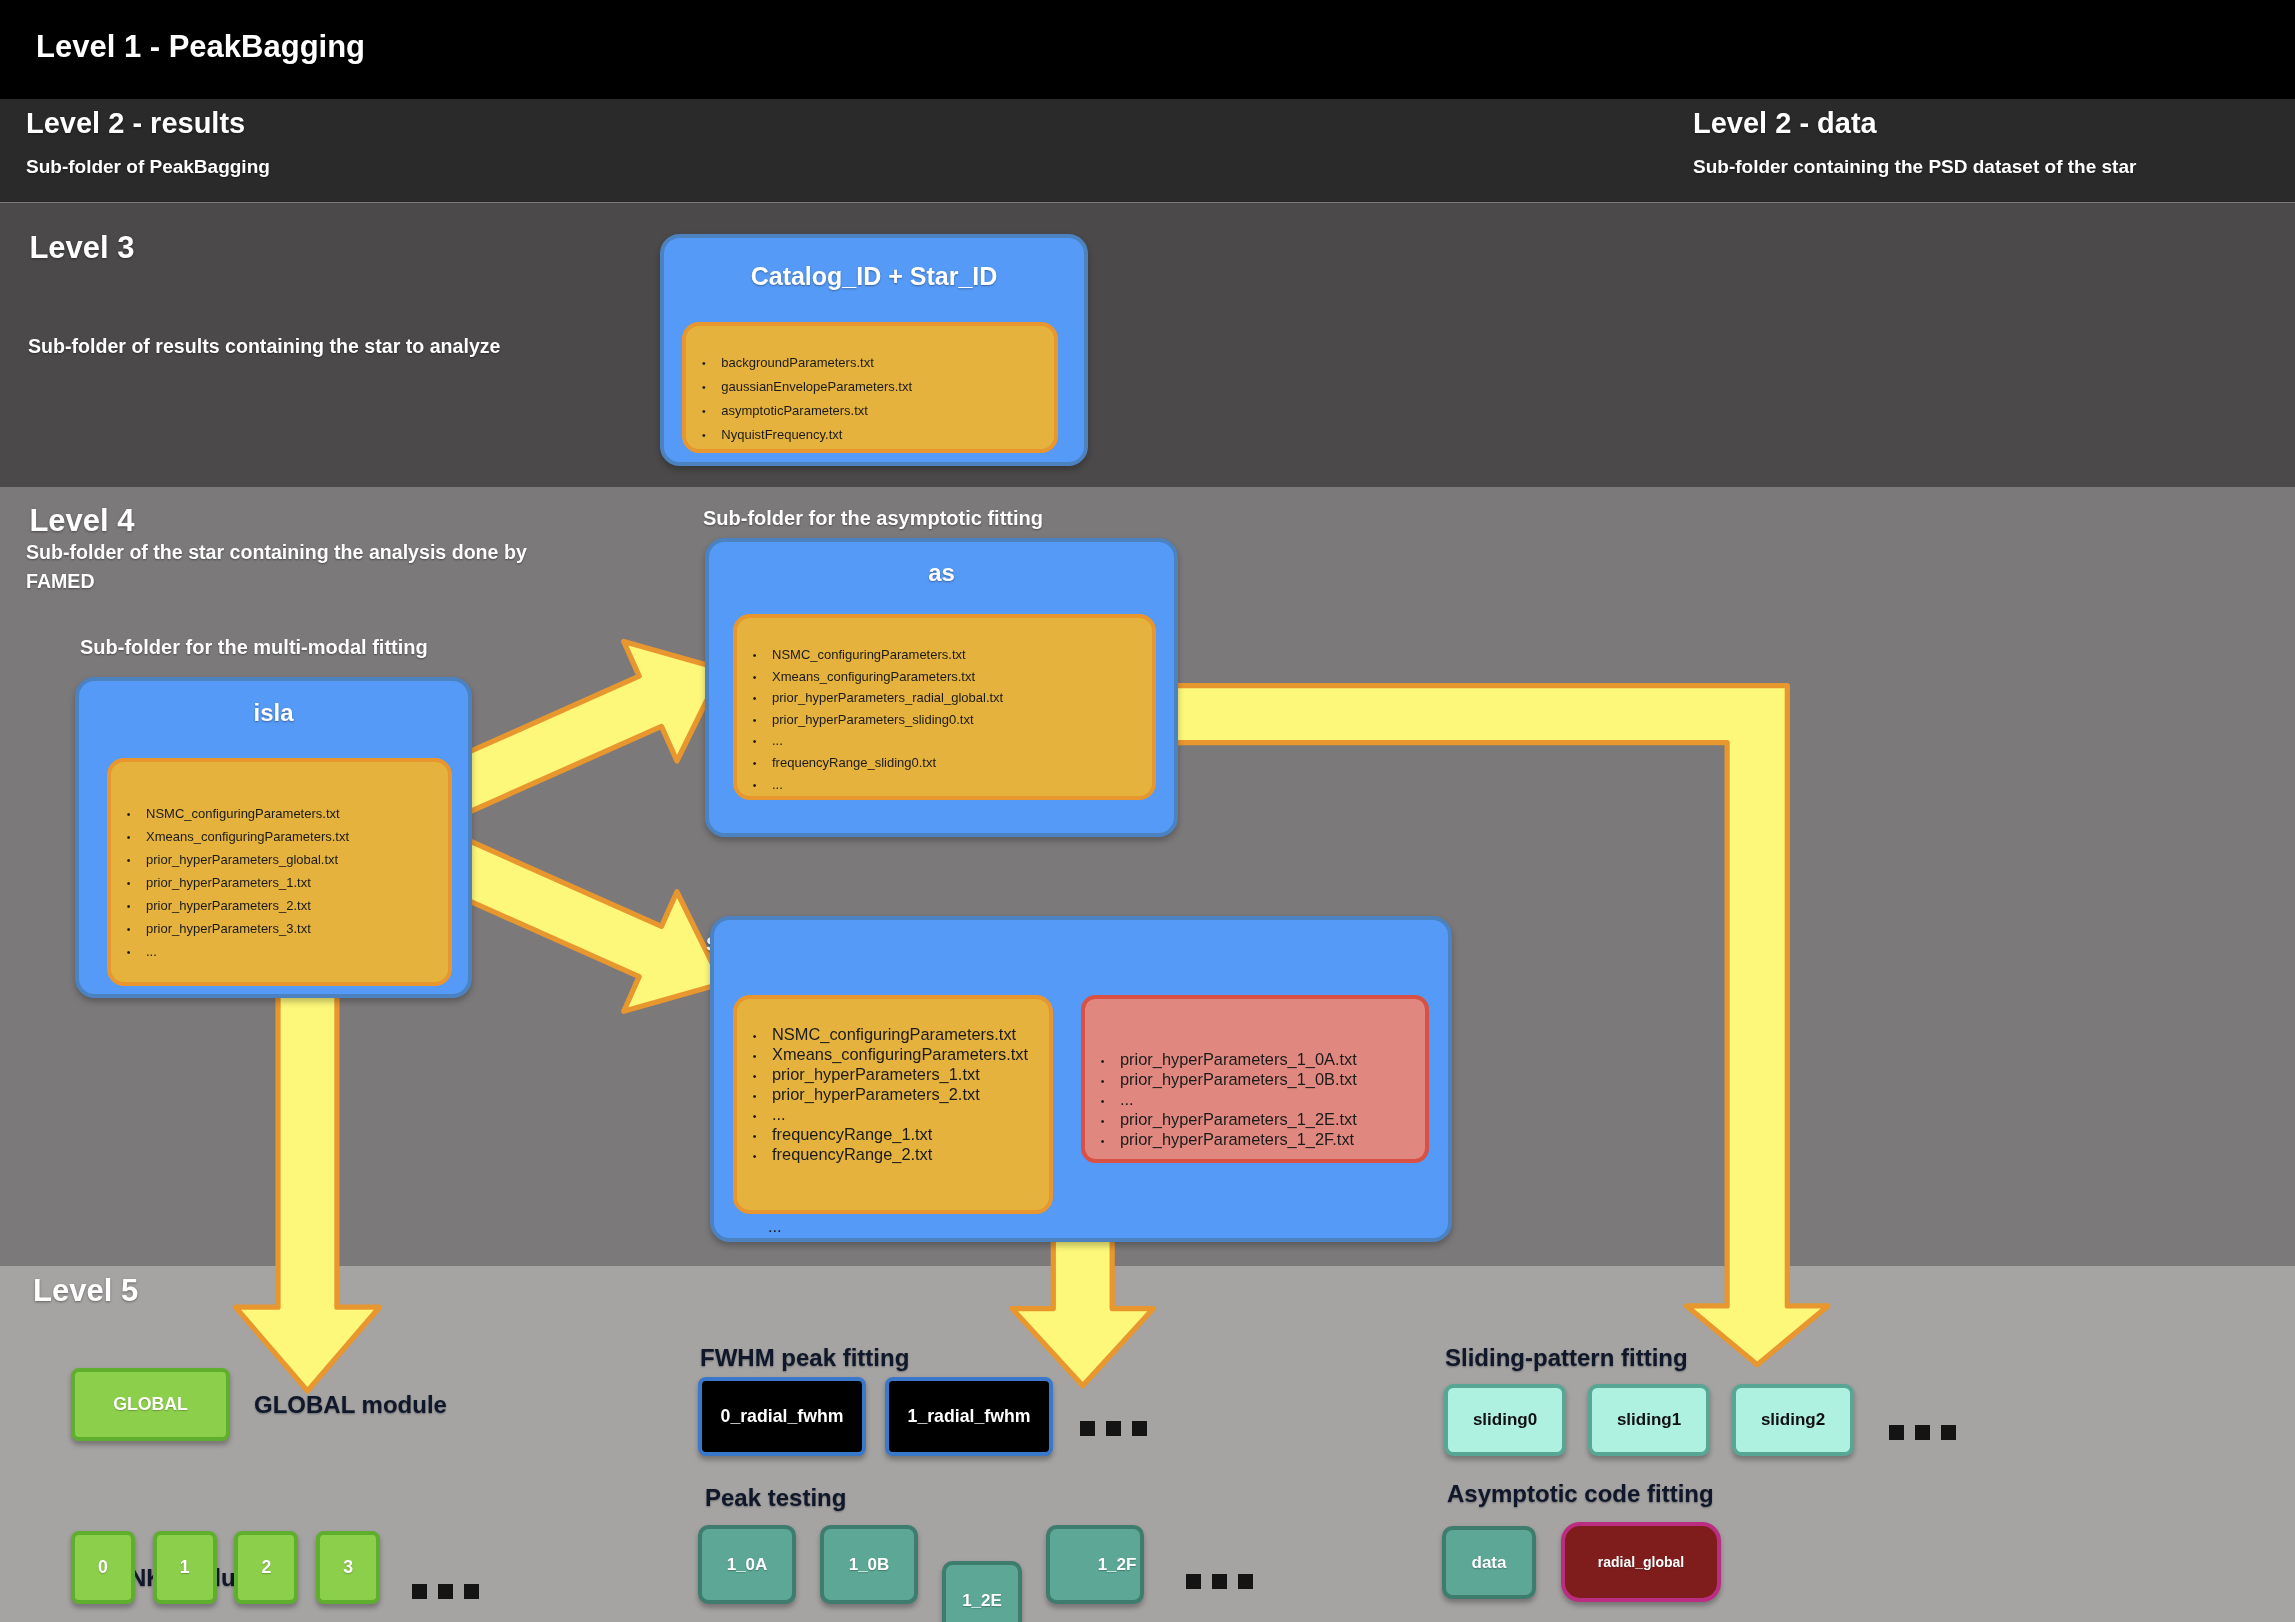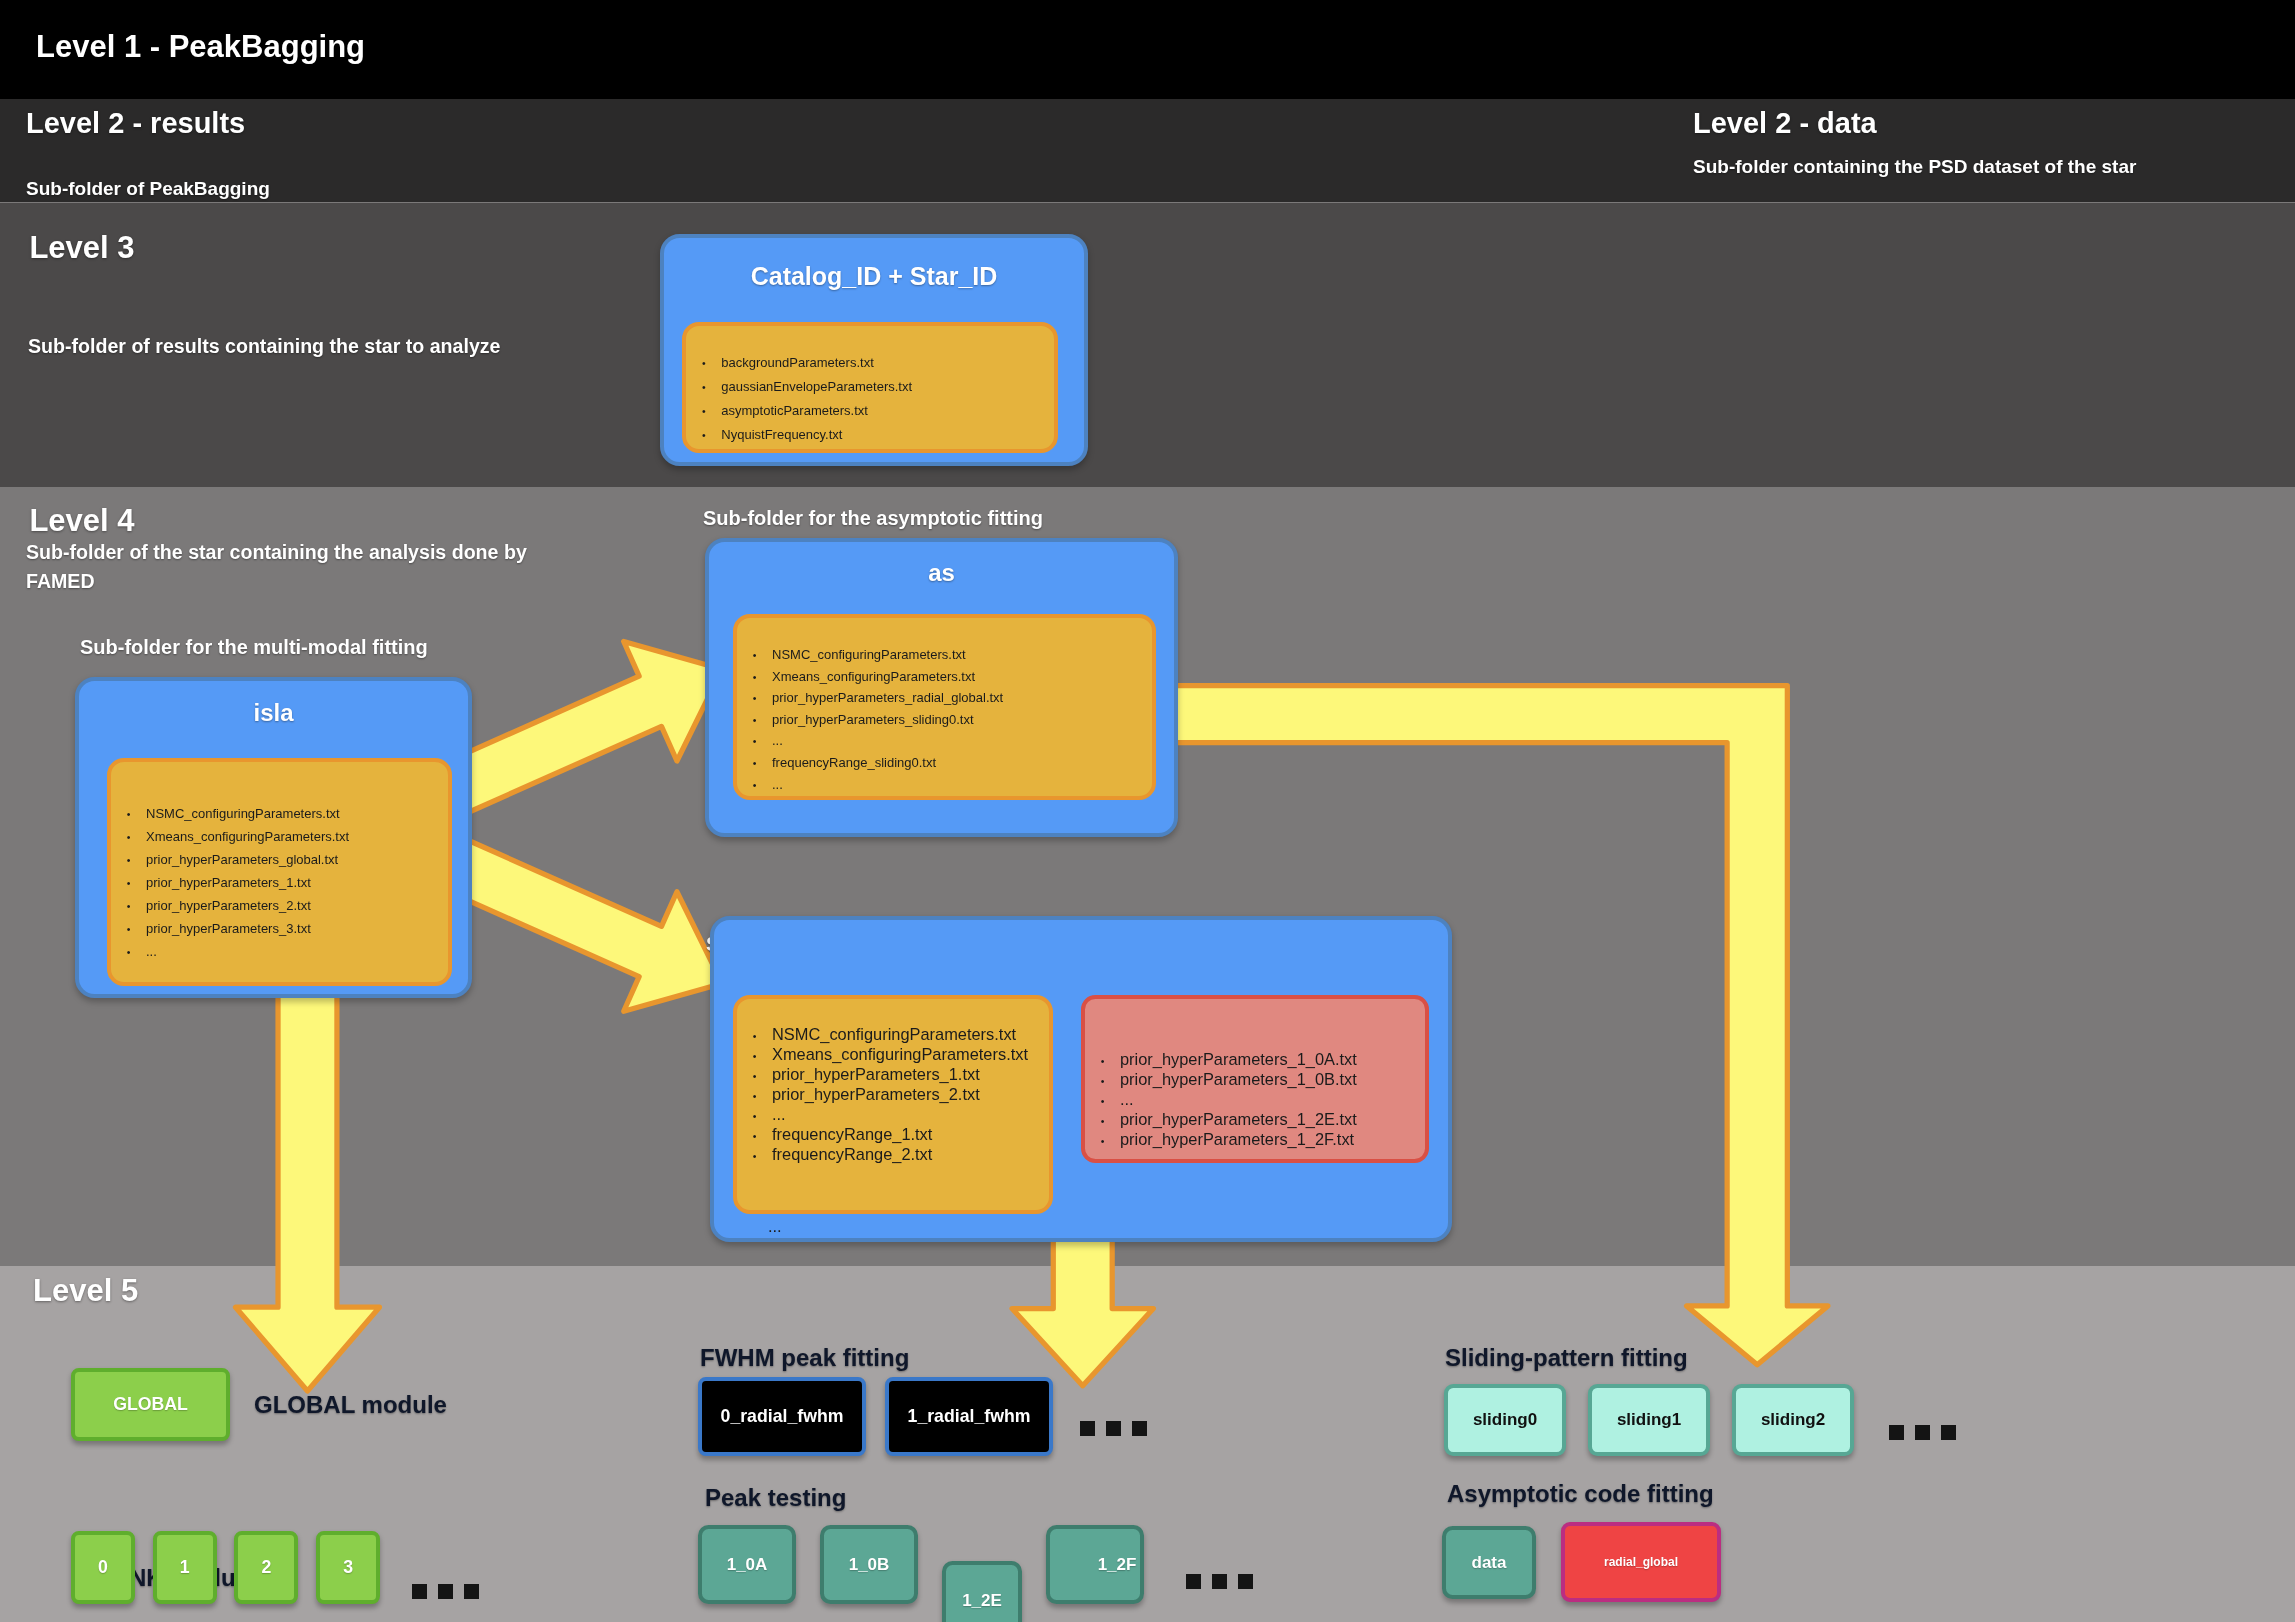--- a/index.html
+++ b/index.html
@@ -50,21 +50,21 @@
   .btn{
     display:flex;align-items:center;justify-content:center;
     color:#fff;font-weight:bold;border-radius:7.9px;box-sizing:border-box;
     box-shadow:0 3.3px 5.2px rgba(0,0,0,.28);flex:none;text-shadow:0 0.7px 1.3px rgba(0,0,0,.25);
   }
   .btn span{white-space:nowrap;}
   .btn.green{background:#8ccf4b;border:4.6px solid #5fae2d;font-size:17.7px;}
   .btn.blue{background:#000000;border:4.6px solid #3a78c9;font-size:17.7px;}
   .btn.teal{background:#5ca795;border:4.6px solid #3e7d6d;border-radius:10.5px;font-size:17px;}
   .btn.cyan{background:#aff1e1;border:4.6px solid #57a794;border-radius:9.2px;color:#111;font-size:17px;text-shadow:none;}
-  .btn.pink{background:#ef4444;border:4.6px solid #bb2d81;border-radius:9px;font-size:12px;}
+  .btn.pink{background:#7f1d1d;border:4.6px solid #bb2d81;border-radius:19px;font-size:14px;}
 
   .dots{position:absolute;display:flex;gap:11px;}
   .dots span{width:15px;height:15px;background:#141414;}
 
   svg.arrows{position:absolute;left:0;top:0;}
   svg.arrows polygon{fill:#FDF87A;stroke:#E8962E;stroke-width:8;stroke-linejoin:round;}
 </style>
 </head>
 <body>
 
@@ -89,21 +89,21 @@
     </g>
 
     <g transform="translate(688,1318) rotate(24)">
       <polygon points="0,-42 335,-42 335,-100 455,0 335,100 335,42 0,42"></polygon>
     </g>
   </svg>
 
   <div class="abs lvl-title" style="left:36px;top:29px;">Level 1 - PeakBagging</div>
 
   <div class="abs lvl-title" style="left:26px;top:107px;font-size:29px;">Level 2 - results</div>
-  <div class="abs lvl-sub" style="left:26px;top:156px;font-size:19px;margin-top:22px;">Sub-folder of PeakBagging</div>
+  <div class="abs lvl-sub" style="left:26px;top:156px;font-size:19px;">Sub-folder of PeakBagging</div>
   <div class="abs lvl-title" style="left:1693px;top:107px;font-size:29px;">Level 2 - data</div>
   <div class="abs lvl-sub" style="left:1693px;top:156px;font-size:19px;">Sub-folder containing the PSD dataset of the star</div>
 
   <div class="abs lvl-title" style="left:29.4px;top:230px;">Level 3</div>
   <div class="abs lvl-sub" style="left:28px;top:335px;">Sub-folder of results containing the star to analyze</div>
 
   <div class="folder" style="left:660px;top:234px;width:420px;height:224px;">
     <div class="folder-title" style="margin-top:23.6px;">Catalog_ID + Star_ID</div>
     <div class="filebox lh38" style="left:18.3px;top:84px;width:376px;height:131px;padding-top:29px;">
         <div class="file-row">

